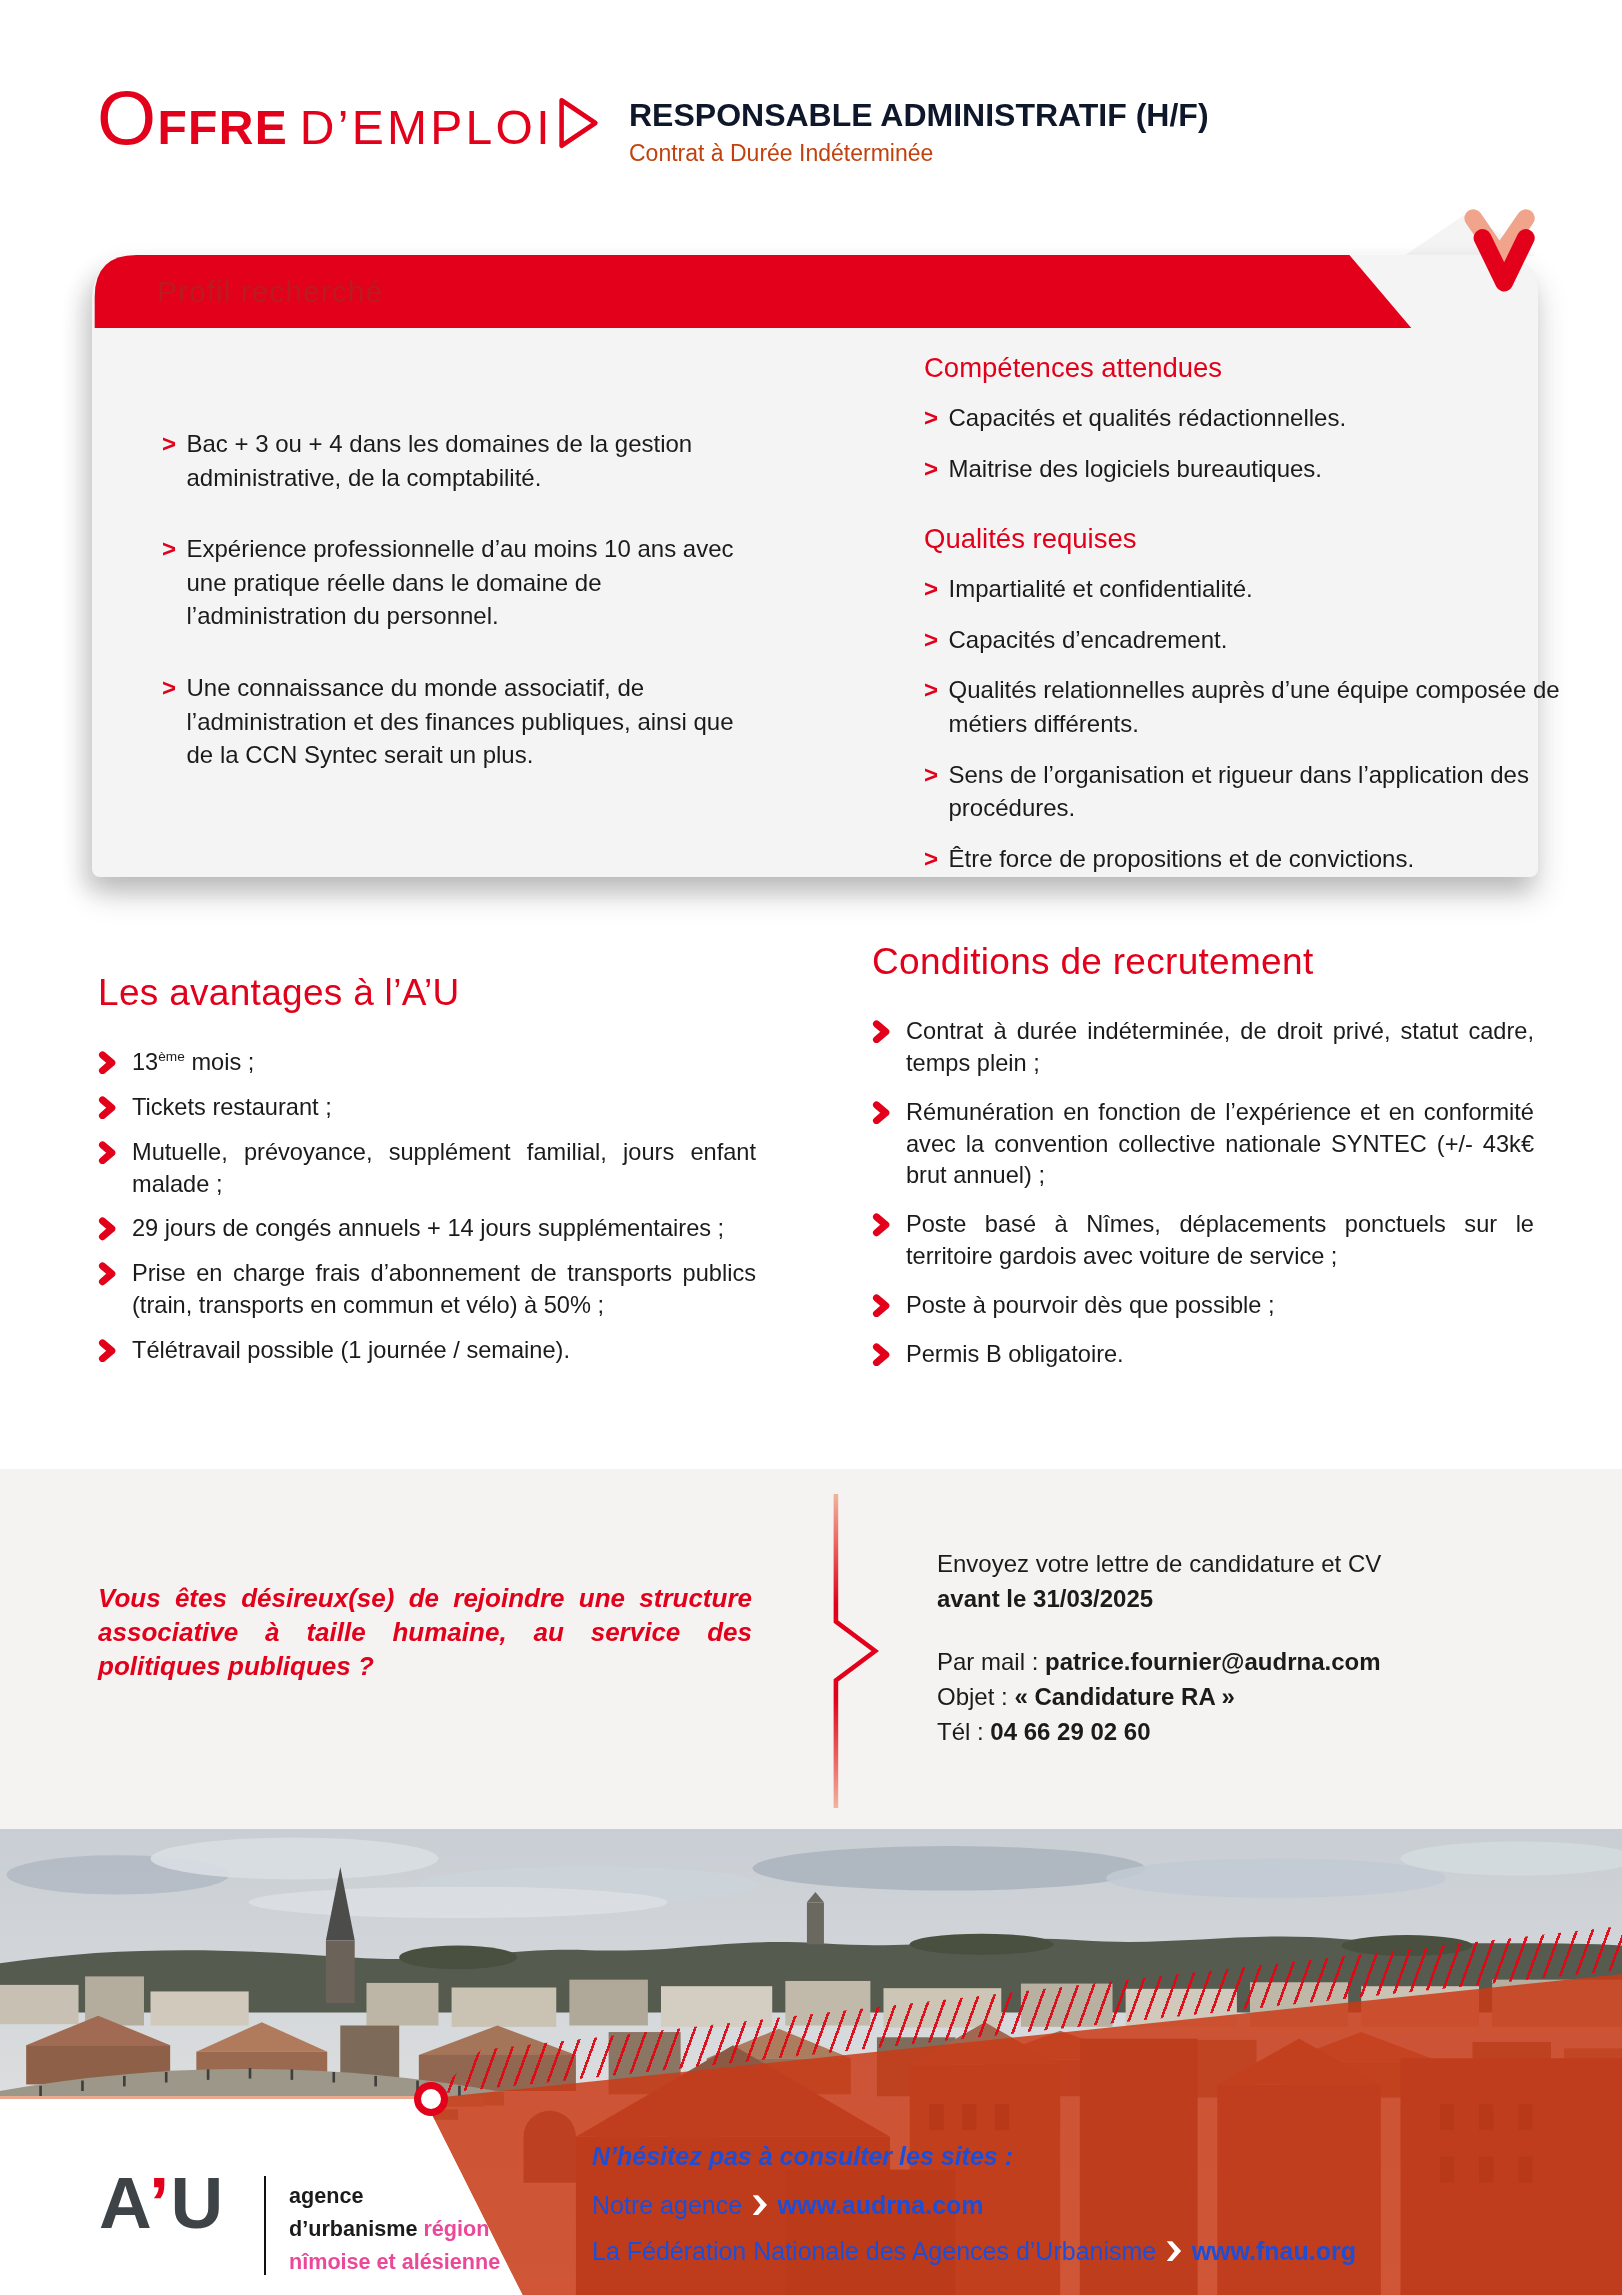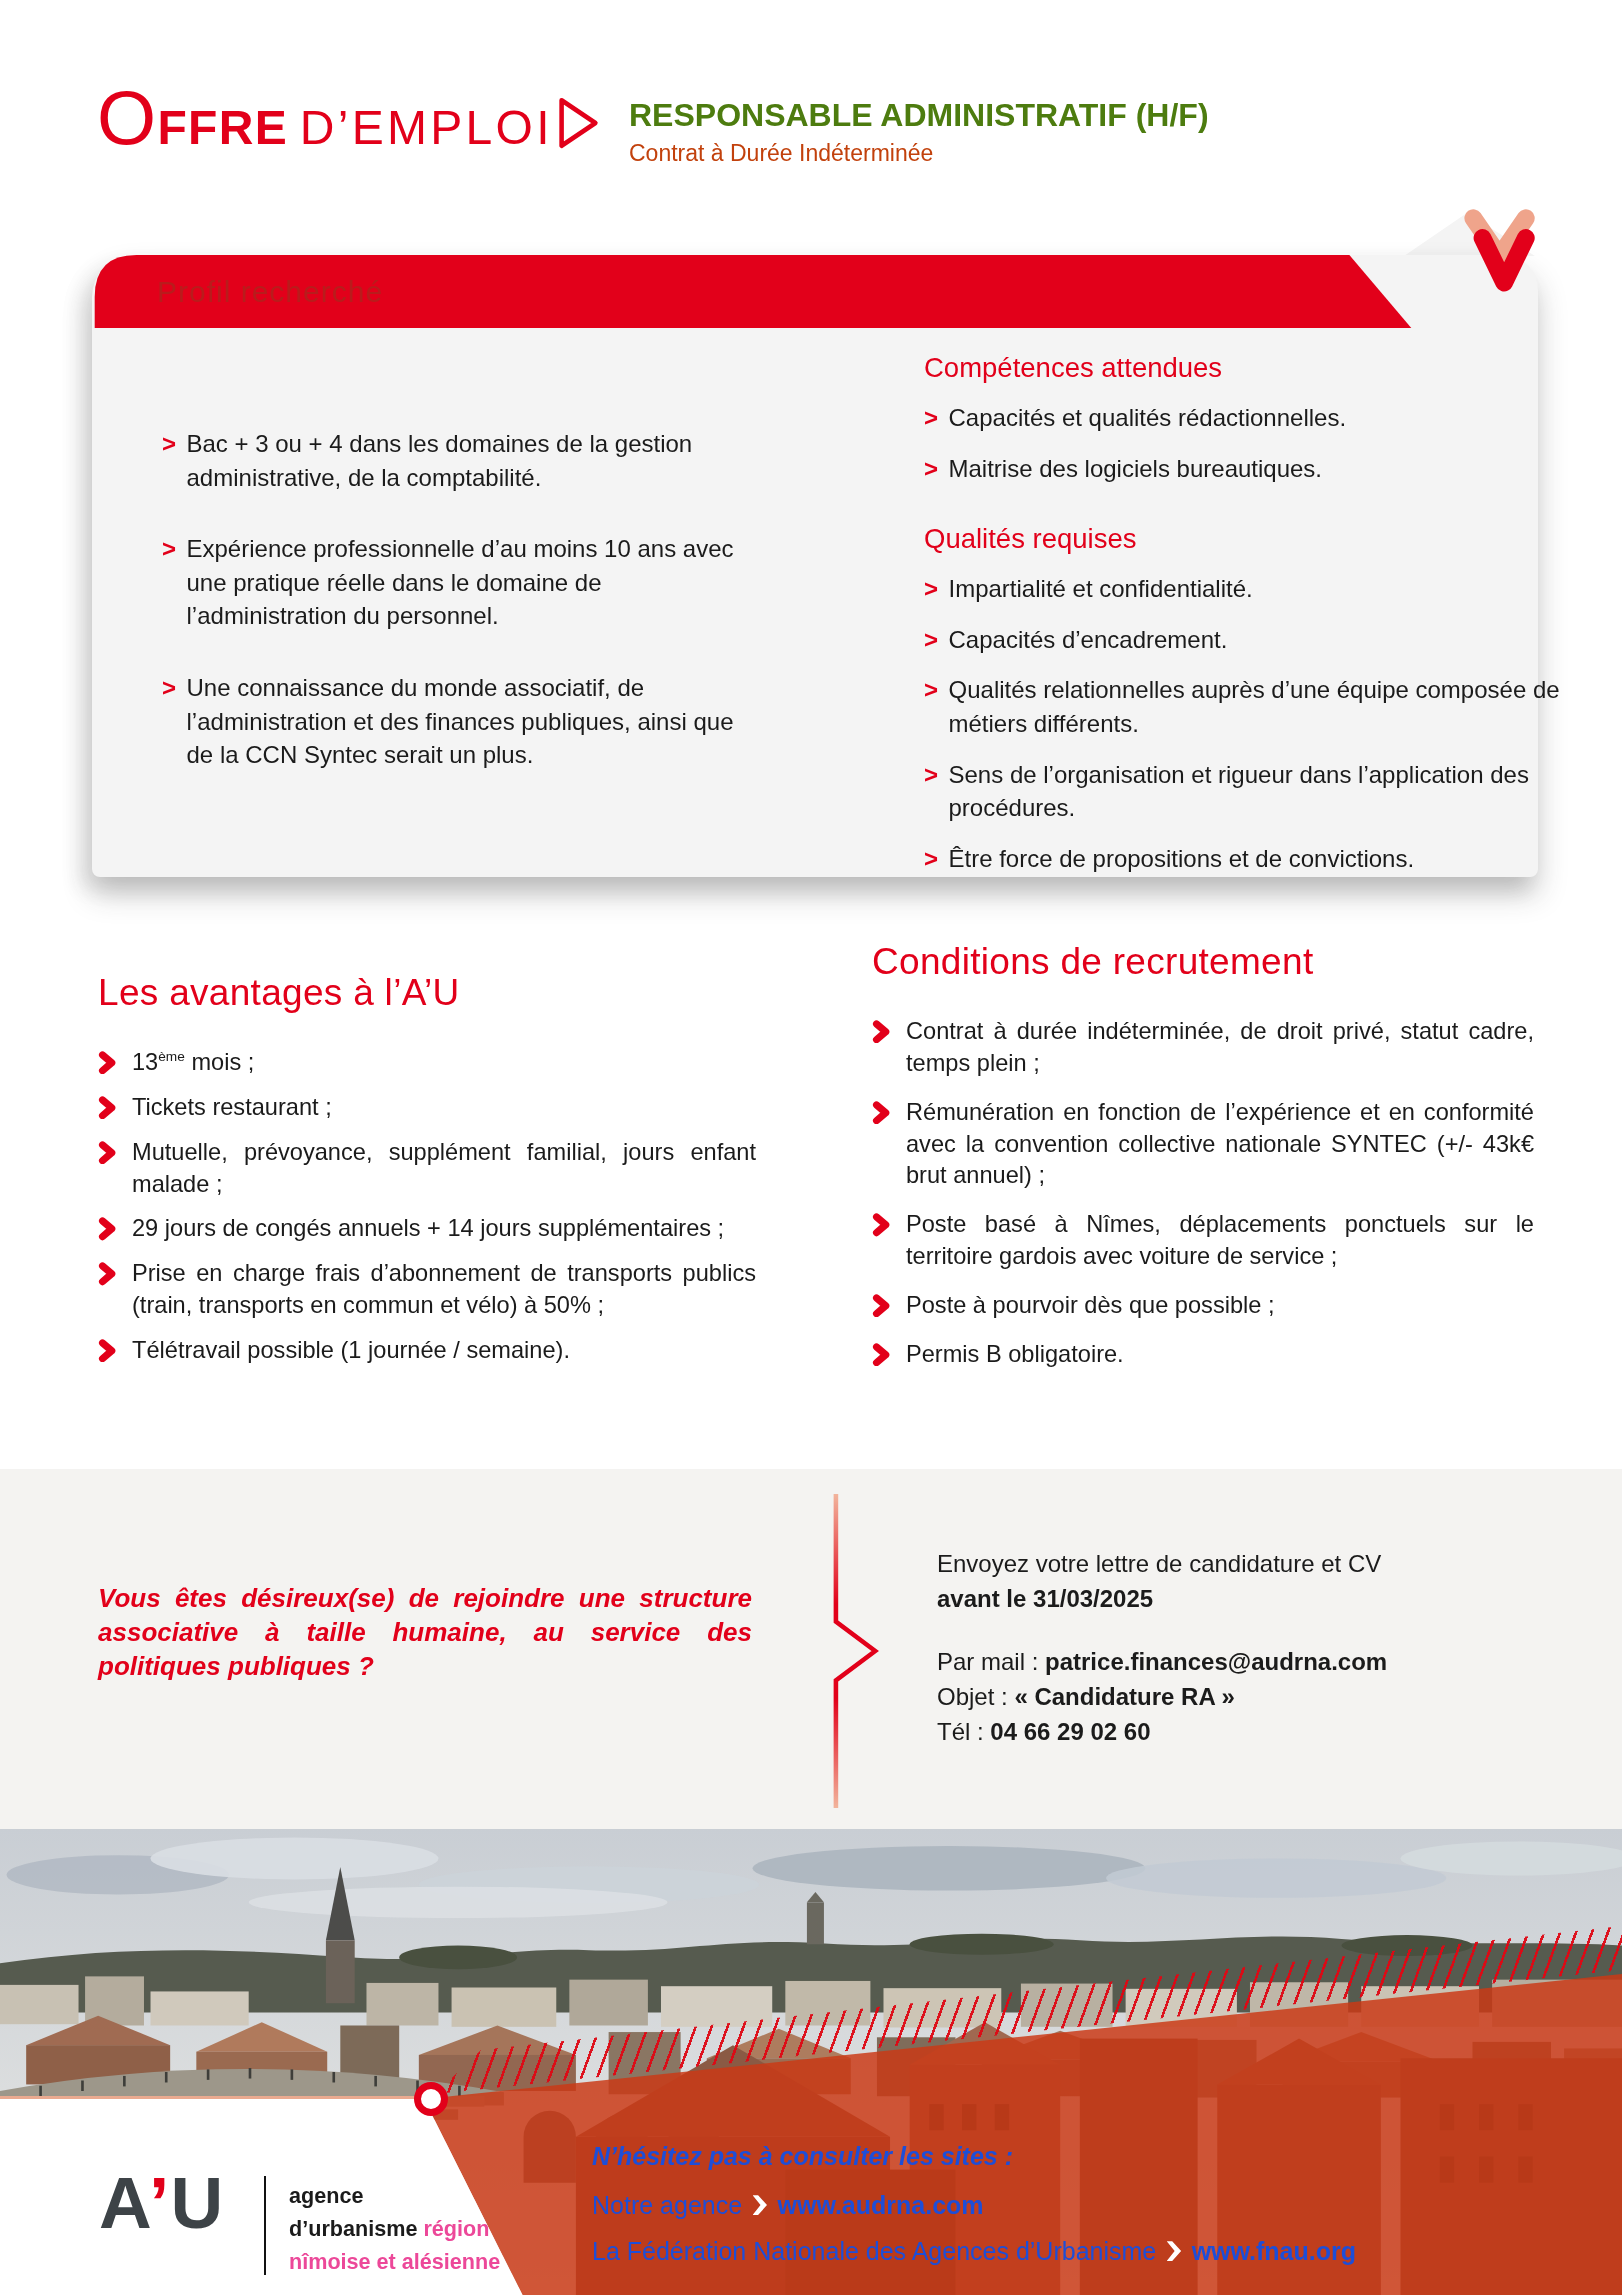--- a/index.html
+++ b/index.html
@@ -7,21 +7,21 @@
         font-family:"Liberation Sans",sans-serif;color:#1b1b1b;}
   .abs{position:absolute;}
 
   
   .brand{left:97px;top:80px;display:flex;align-items:baseline;color:#e2001a;white-space:nowrap;}
   .brand .o{font-size:76px;font-weight:400;line-height:1;letter-spacing:1.3px;}
   .brand .ffre{font-size:48px;font-weight:700;line-height:1;letter-spacing:1.3px;}
   .brand .light{font-size:48px;font-weight:400;line-height:1;letter-spacing:3.3px;margin-left:11.8px;}
   .tri{left:558px;top:97px;}
   .title-block{left:629px;top:99px;}
-  .title-block h1{margin:0;font-size:32px;line-height:1.05;font-weight:700;color:#4d7c0f;letter-spacing:0;}
+  .title-block h1{margin:0;font-size:32px;line-height:1.05;font-weight:700;color:#0f172a;letter-spacing:0;}
   .title-block .subtitle{margin-top:7.9px;font-size:23px;color:#c2410c;font-weight:400;}
 
   
   .profil-box{left:92px;top:255px;width:1446px;height:622px;background:#f4f4f4;
               border-radius:42px 35px 7.9px 7.9px;
               box-shadow:0 17px 29px rgba(45,45,45,.26), -11.8px 11.8px 19.6px rgba(45,45,45,.10);}
   .notch-peak{left:1404px;top:213px;width:131px;height:43px;background:#f4f4f4;
               clip-path:polygon(0 100%,48% 0,100% 100%);}
   .banner{left:92px;top:255px;width:1322px;height:73px;}
   .banner-label{left:92px;top:255px;height:73px;display:flex;align-items:center;
@@ -247,21 +247,21 @@
         </linearGradient>
       </defs>
       <polyline points="27,0 27,195 87,240 27,285 27,480" fill="none" stroke="url(#dg)" stroke-width="7"></polyline>
     </svg>
     <div class="abs apply">
       <div>
         <span>Envoyez votre lettre de candidature et CV</span><br>
         <span class="b">avant le 31/03/2025</span>
       </div>
       <div class="grp2">
-        <span>Par mail : </span><span class="b">patrice.finances@audrna.com</span><br>
+        <span>Par mail : </span><span class="b">patrice.fournier@audrna.com</span><br>
         <span>Objet : </span><span class="b">« Candidature RA »</span><br>
         <span>Tél : </span><span class="b">04 66 29 02 60</span>
       </div>
     </div>
   </div>
 
   <div class="abs photo-wrap">
     <svg class="layer" viewBox="0 0 2480 713" preserveAspectRatio="none">
       <defs>
         <linearGradient id="sky" x1="0" y1="0" x2="0" y2="1">

